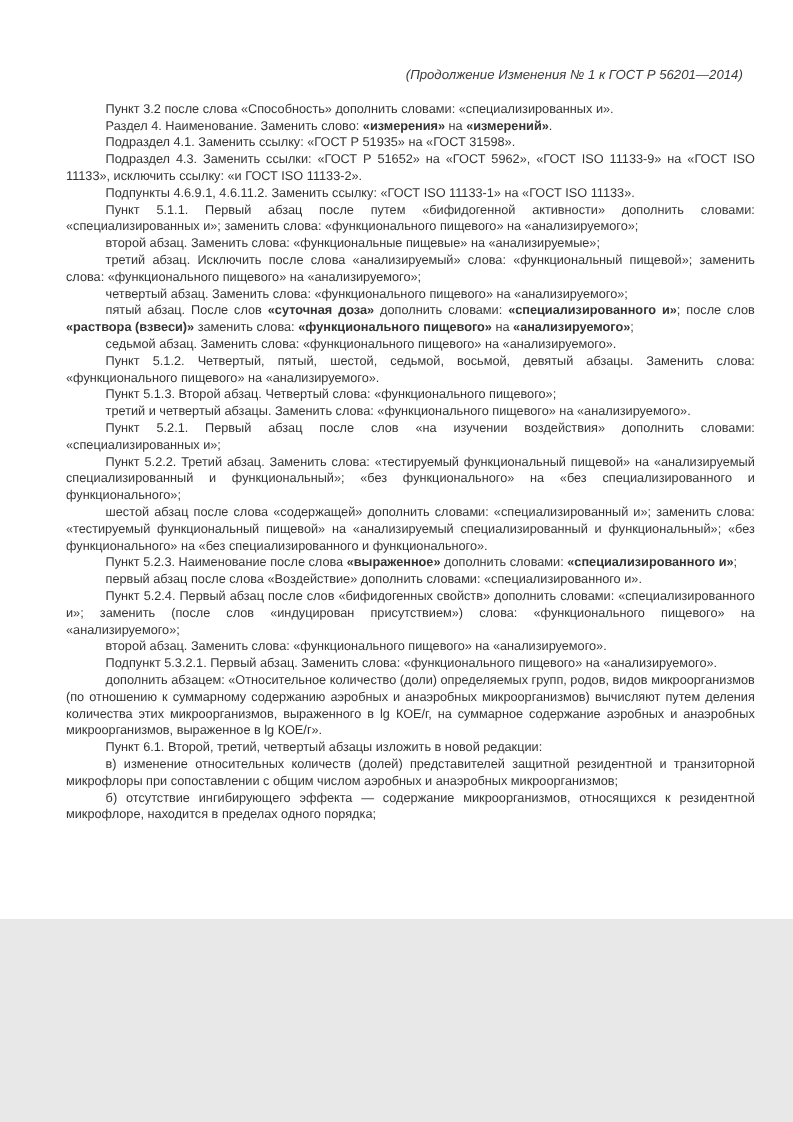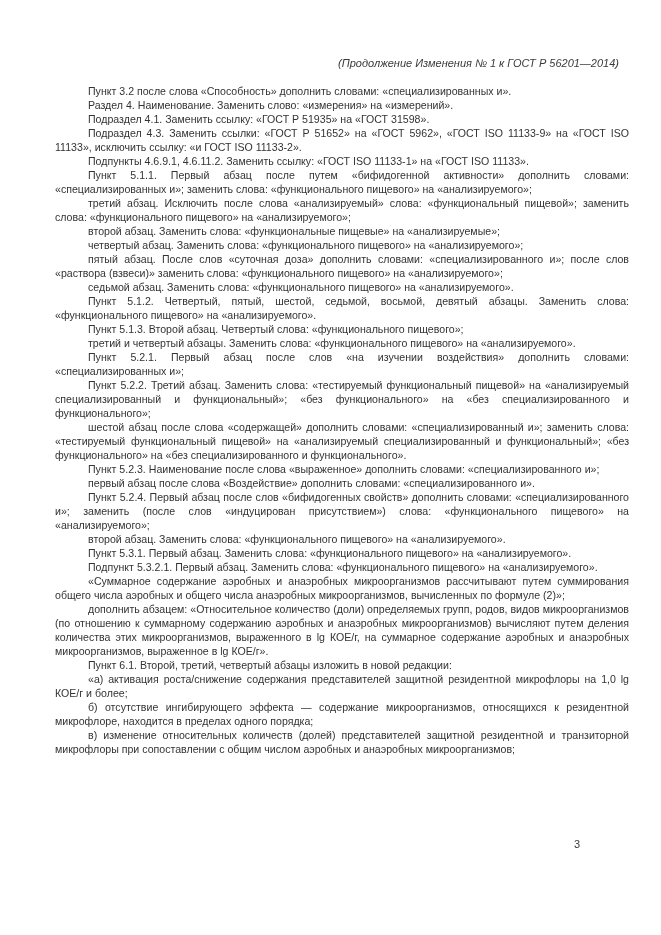--- a/index.html
+++ b/index.html
@@ -3,21 +3,21 @@
 <meta charset="utf-8">
 <style>
   html, body {
     margin: 0;
     padding: 0;
     background: #e8e8e8;
   }
   .page {
     position: relative;
     width: 661px;
-    height: 935px;
+    height: 766px;
     background: #ffffff;
     font-family: "Liberation Sans", sans-serif;
     color: #333333;
     overflow: hidden;
     box-shadow: 0 0 4px rgba(0,0,0,0.15);
   }
   .running-header {
     position: absolute;
     top: 56px;
     left: 45px;
@@ -39,21 +39,21 @@
     color: #333333;
     hyphens: auto;
     -webkit-hyphens: auto;
   }
   .para {
     margin: 0;
     padding: 0;
     text-indent: 33px;
   }
   .run { display: inline; }
-  .run.bold { font-weight: normal; }
+  .run.bold { font-weight: bold; }
   .run.italic { font-style: italic; }
   sup.run {
     font-size: 7.5px;
     line-height: 0;
     vertical-align: super;
   }
   .footer {
     position: absolute;
     top: 838px;
     left: 45px;
@@ -71,41 +71,38 @@
     <span>(Продолжение Изменения № 1 к ГОСТ Р 56201—2014)</span>
   </div>
 
   <div class="doc-body" id="doc-body" lang="ru">
       <p class="para"><span class="run">Пункт 3.2 после слова «Способность» дополнить словами: «специализированных и».</span></p>
       <p class="para"><span class="run">Раздел 4. Наименование. Заменить слово: </span><span class="run bold">«измерения»</span><span class="run"> на </span><span class="run bold">«измерений»</span><span class="run">.</span></p>
       <p class="para"><span class="run">Подраздел 4.1. Заменить ссылку: «ГОСТ Р 51935» на «ГОСТ 31598».</span></p>
       <p class="para"><span class="run">Подраздел 4.3. Заменить ссылки: «ГОСТ Р 51652» на «ГОСТ 5962», «ГОСТ ISO 11133-9» на «ГОСТ ISO 11133», исключить ссылку: «и ГОСТ ISO 11133-2».</span></p>
       <p class="para"><span class="run">Подпункты 4.6.9.1, 4.6.11.2. Заменить ссылку: «ГОСТ ISO 11133-1» на «ГОСТ ISO 11133».</span></p>
       <p class="para"><span class="run">Пункт 5.1.1. Первый абзац после путем «бифидогенной активности» дополнить словами: «специализированных и»; заменить слова: «функционального пищевого» на «анализируемого»;</span></p>
+      <p class="para"><span class="run">второй абзац. Заменить слова: «функциональные пищевые» на «анализируемые»;</span></p>
       <p class="para"><span class="run">третий абзац. Исключить после слова «анализируемый» слова: «функциональный пищевой»; заменить слова: «функционального пищевого» на «анализируемого»;</span></p>
-      <p class="para"><span class="run">второй абзац. Заменить слова: «функциональные пищевые» на «анализируемые»;</span></p>
       <p class="para"><span class="run">четвертый абзац. Заменить слова: «функционального пищевого» на «анализируемого»;</span></p>
       <p class="para"><span class="run">пятый абзац. После слов </span><span class="run bold">«суточная доза»</span><span class="run"> дополнить словами: </span><span class="run bold">«специализированного и»</span><span class="run">; после слов </span><span class="run bold">«раствора (взвеси)»</span><span class="run"> заменить слова: </span><span class="run bold">«функционального пищевого»</span><span class="run"> на </span><span class="run bold">«анализируемого»</span><span class="run">;</span></p>
       <p class="para"><span class="run">седьмой абзац. Заменить слова: «функционального пищевого» на «анализируемого».</span></p>
       <p class="para"><span class="run">Пункт 5.1.2. Четвертый, пятый, шестой, седьмой, восьмой, девятый абзацы. Заменить слова: «функционального пищевого» на «анализируемого».</span></p>
       <p class="para"><span class="run">Пункт 5.1.3. Второй абзац. Четвертый слова: «функционального пищевого»;</span></p>
       <p class="para"><span class="run">третий и четвертый абзацы. Заменить слова: «функционального пищевого» на «анализируемого».</span></p>
       <p class="para"><span class="run">Пункт 5.2.1. Первый абзац после слов «на изучении воздействия» дополнить словами: «специализированных и»;</span></p>
       <p class="para"><span class="run">Пункт 5.2.2. Третий абзац. Заменить слова: «тестируемый функциональный пищевой» на «анализируемый специализированный и функциональный»; «без функционального» на «без специализированного и функционального»;</span></p>
       <p class="para"><span class="run">шестой абзац после слова «содержащей» дополнить словами: «специализированный и»; заменить слова: «тестируемый функциональный пищевой» на «анализируемый специализированный и функциональный»; «без функционального» на «без специализированного и функционального».</span></p>
       <p class="para"><span class="run">Пункт 5.2.3. Наименование после слова </span><span class="run bold">«выраженное»</span><span class="run"> дополнить словами: </span><span class="run bold">«специализированного и»</span><span class="run">;</span></p>
       <p class="para"><span class="run">первый абзац после слова «Воздействие» дополнить словами: «специализированного и».</span></p>
       <p class="para"><span class="run">Пункт 5.2.4. Первый абзац после слов «бифидогенных свойств» дополнить словами: «специализированного и»; заменить (после слов «индуцирован присутствием») слова: «функционального пищевого» на «анализируемого»;</span></p>
       <p class="para"><span class="run">второй абзац. Заменить слова: «функционального пищевого» на «анализируемого».</span></p>
-      <p class="para"><span class="run">Пункт 5.3.1. Первый абзац. Заменить слова: «функционального пищевого» на «анализируемого».</span></p>
       <p class="para"><span class="run">Подпункт 5.3.2.1. Первый абзац. Заменить слова: «функционального пищевого» на «анализируемого».</span></p>
-      <p class="para"><span class="run">«Суммарное содержание аэробных и анаэробных микроорганизмов рассчитывают путем суммирования общего числа аэробных и общего числа анаэробных микроорганизмов, вычисленных по формуле (2)»;</span></p>
       <p class="para"><span class="run">дополнить абзацем: «Относительное количество (доли) определяемых групп, родов, видов микроорганизмов (по отношению к суммарному содержанию аэробных и анаэробных микроорганизмов) вычисляют путем деления количества этих микроорганизмов, выраженного в lg КОЕ/г, на суммарное содержание аэробных и анаэробных микроорганизмов, выраженное в lg КОЕ/г».</span></p>
       <p class="para"><span class="run">Пункт 6.1. Второй, третий, четвертый абзацы изложить в новой редакции:</span></p>
-      <p class="para"><span class="run">«а) активация роста/снижение содержания представителей защитной резидентной микрофлоры на 1,0 lg КОЕ/г и более;</span></p>
+      <p class="para"><span class="run">в) изменение относительных количеств (долей) представителей защитной резидентной и транзиторной микрофлоры при сопоставлении с общим числом аэробных и анаэробных микроорганизмов;</span></p>
       <p class="para"><span class="run">б) отсутствие ингибирующего эффекта — содержание микроорганизмов, относящихся к резидентной микрофлоре, находится в пределах одного порядка;</span></p>
-      <p class="para"><span class="run">в) изменение относительных количеств (долей) представителей защитной резидентной и транзиторной микрофлоры при сопоставлении с общим числом аэробных и анаэробных микроорганизмов;</span></p>
     </div>
 
   <div class="footer">
     <span>3</span>
   </div>
 </div>
 
 </body></html>

